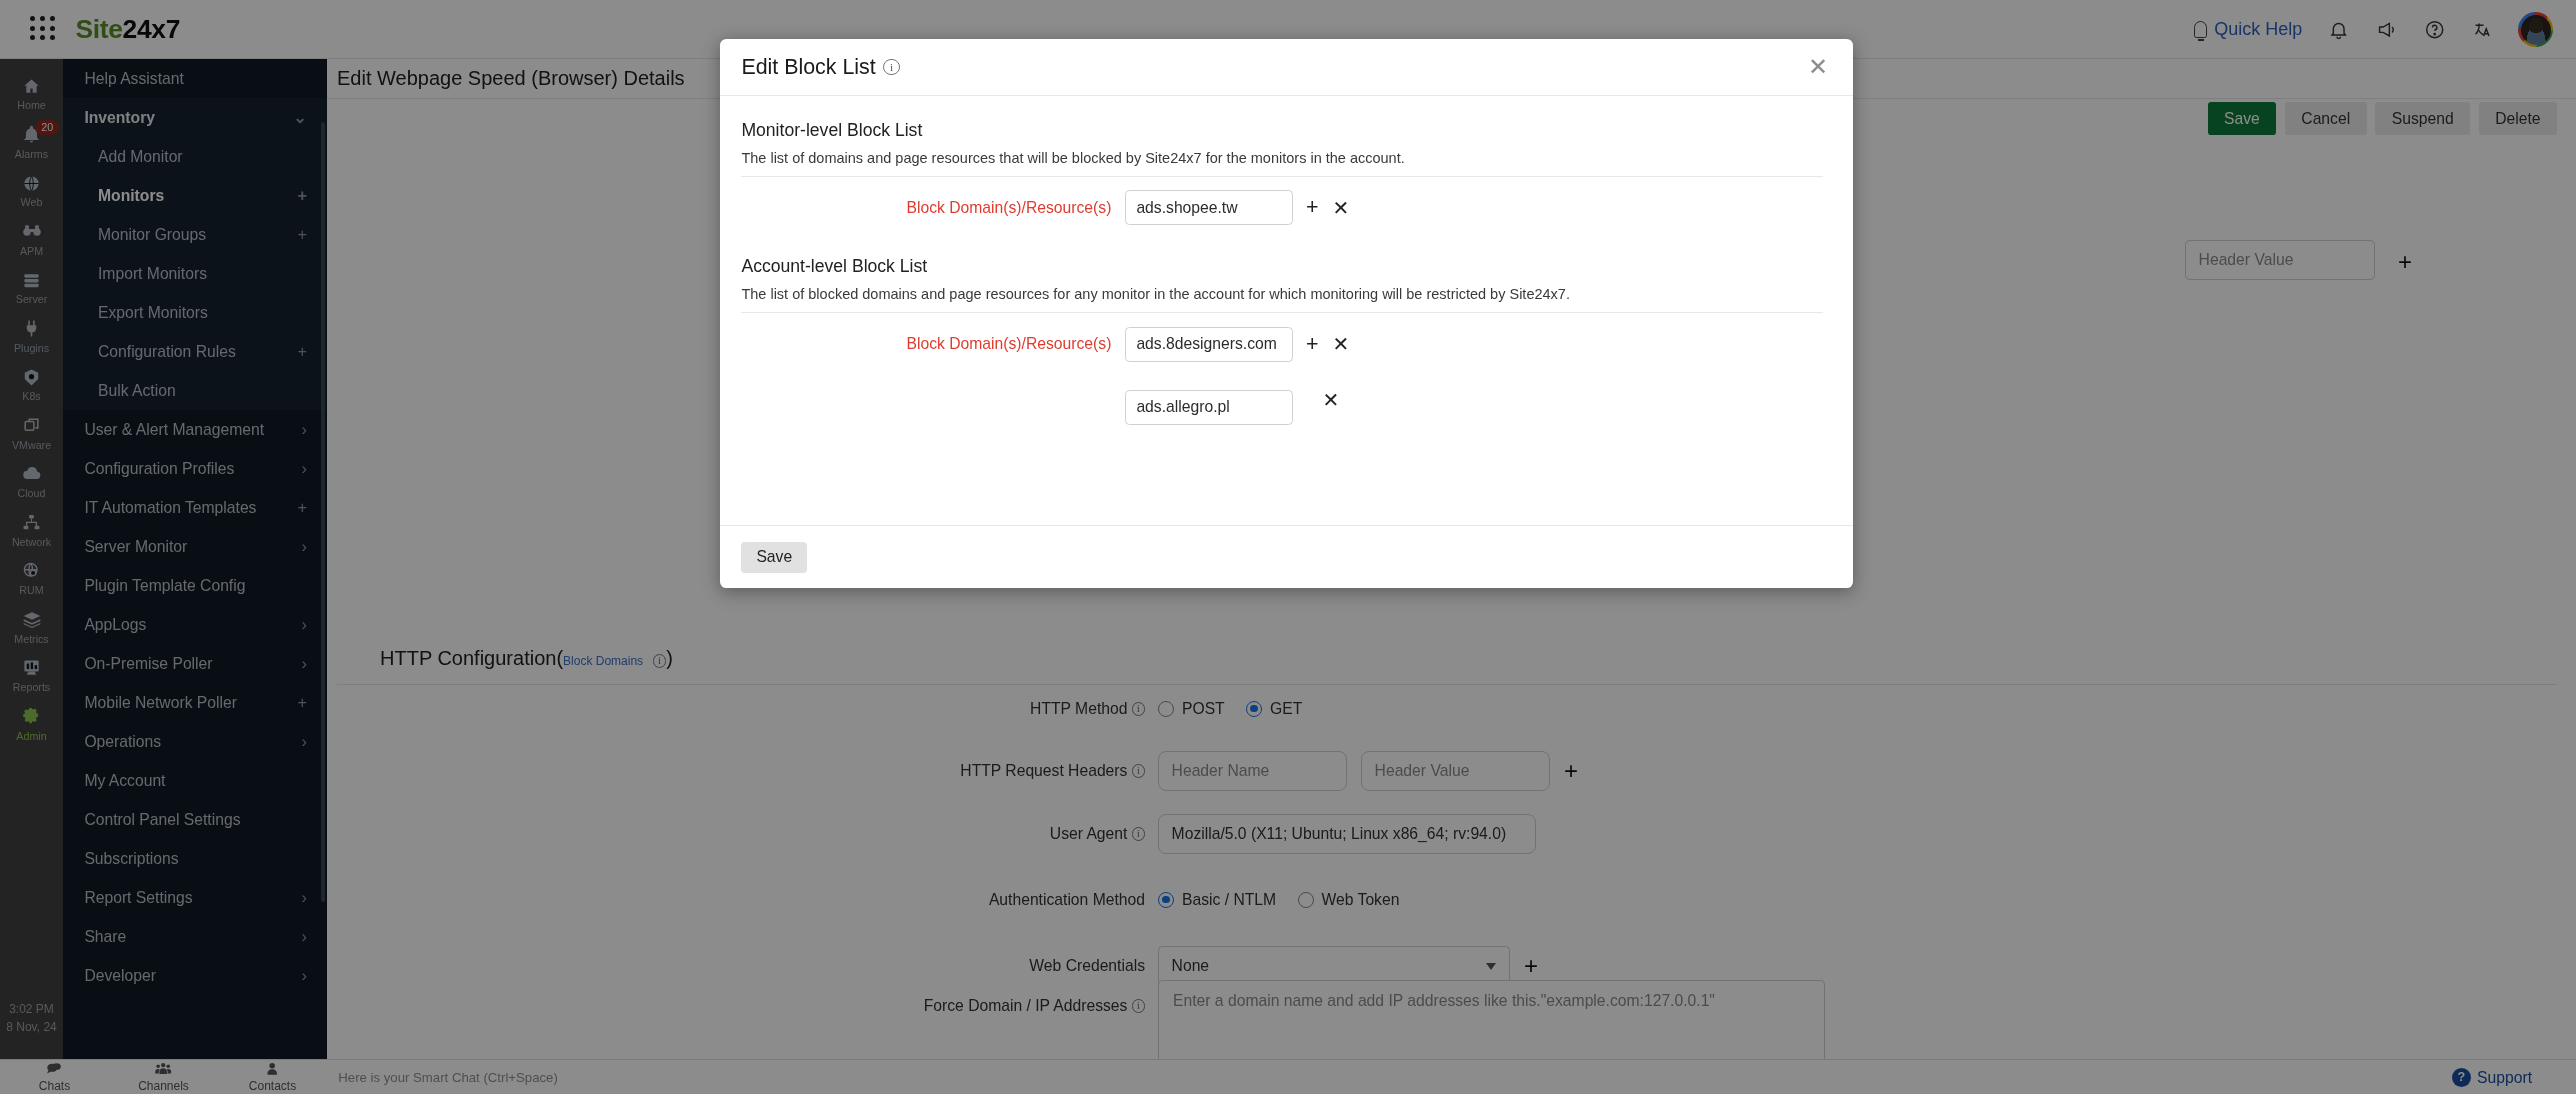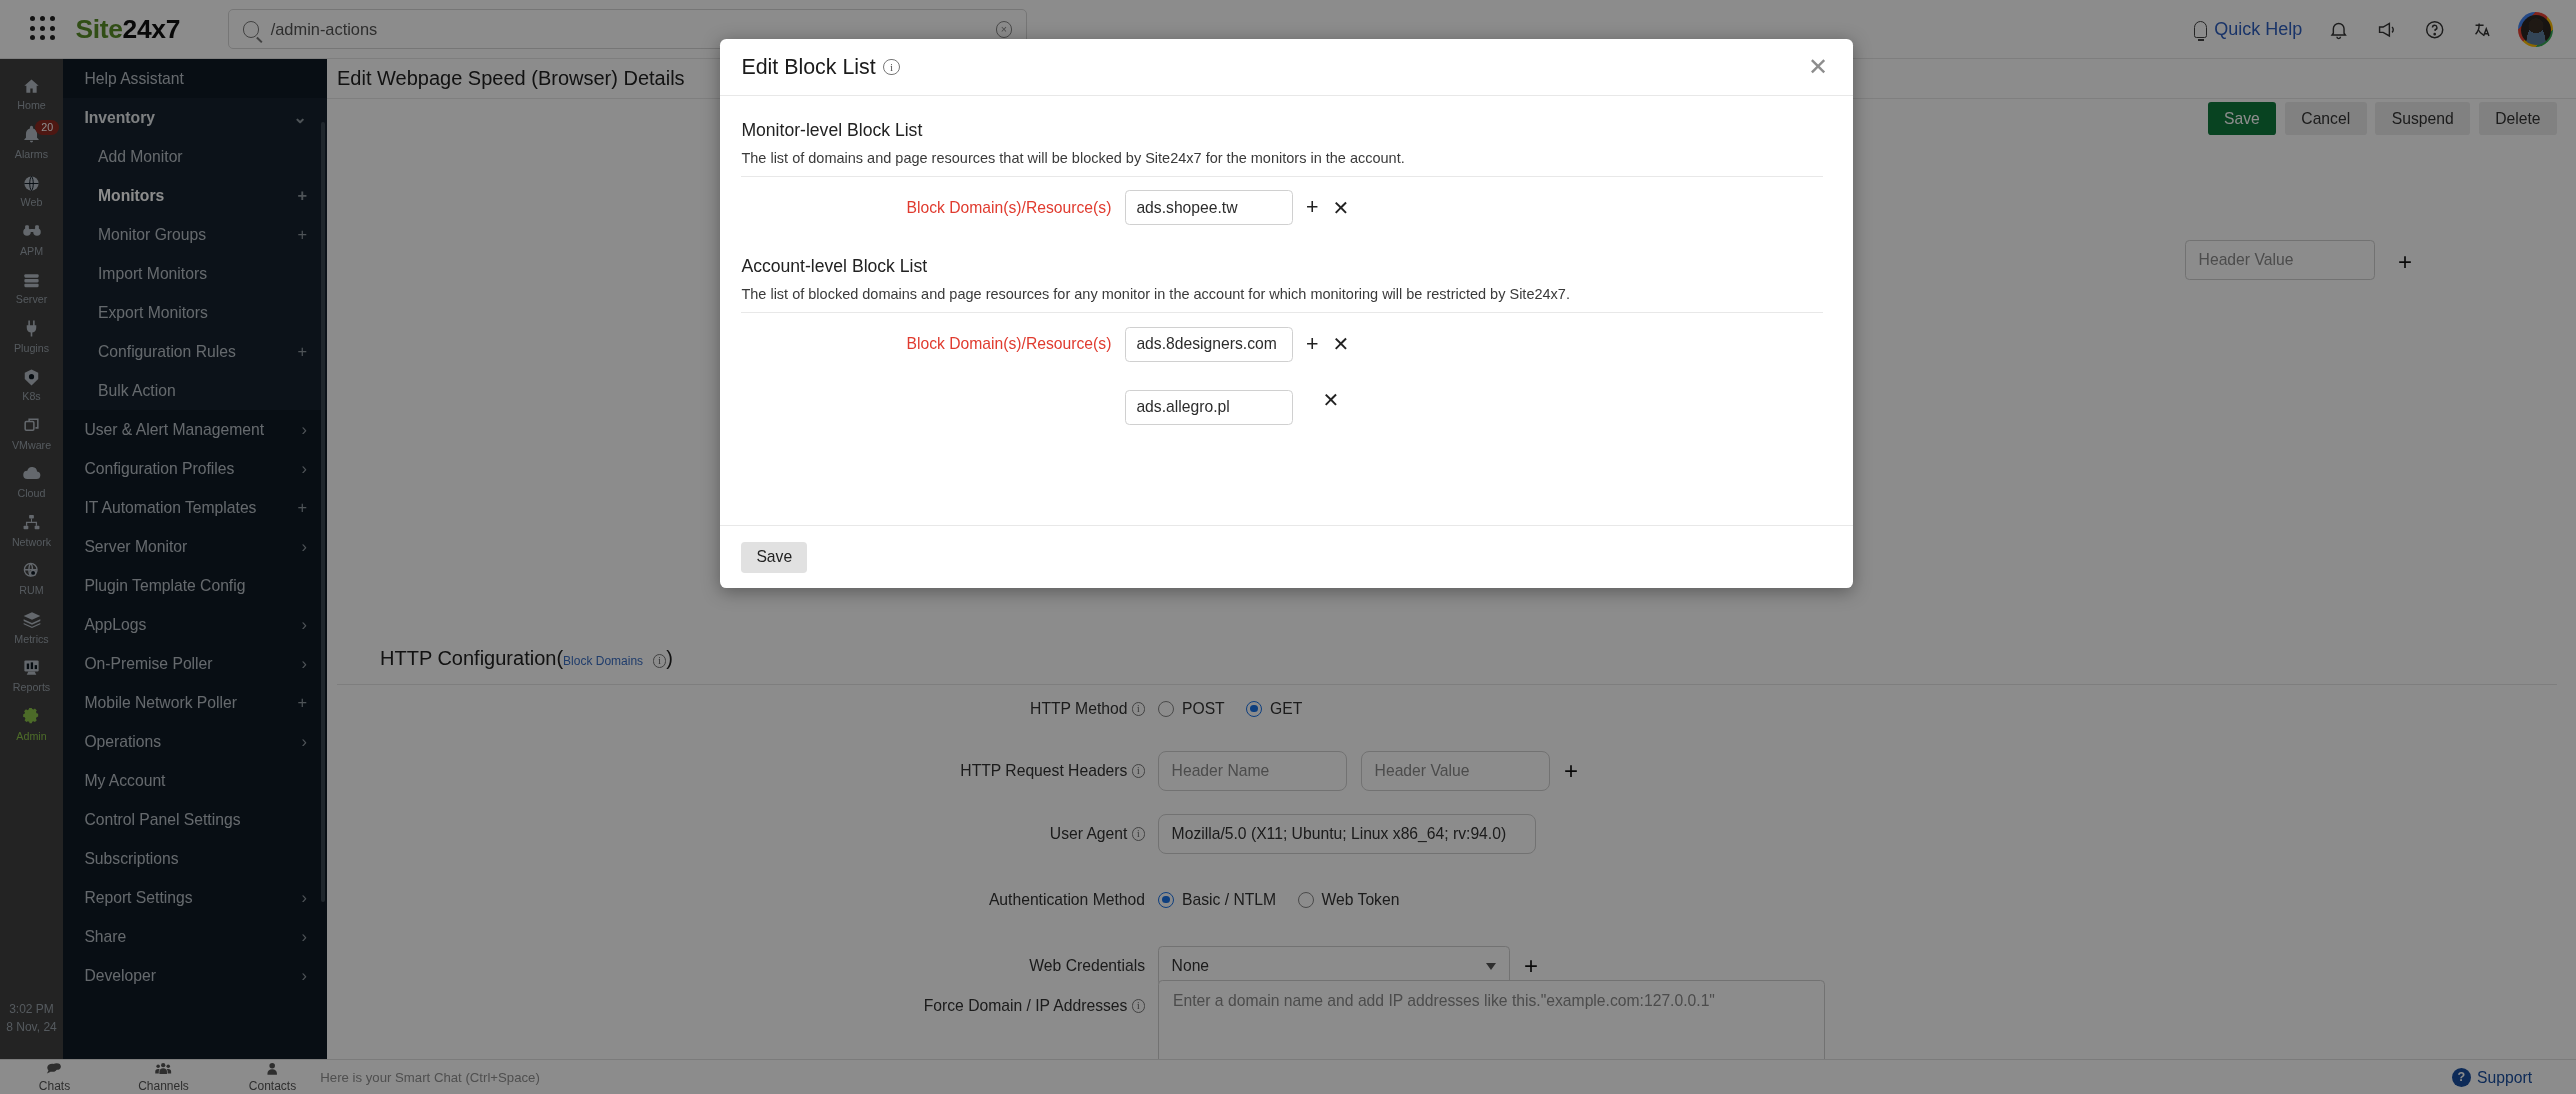--- a/index.html
+++ b/index.html
@@ -116,21 +116,21 @@
   .inp { border: 0.6px solid #cfcfcf; border-radius: 8px; height: 40px; display:flex; align-items:center;
          padding: 0 12.6px; font-size: 15.7px; color:#333; background:#fff; }
   .inp.ph { color: #8a8a8a; }
   .plus { font-size: 24px; color: #111; line-height: 1; }
   .sel { border: 0.6px solid #cfcfcf; border-radius: 4.4px; height: 40px; display:flex; align-items:center;
          padding: 0 12.6px; font-size: 15.7px; color:#333; background:#fff; width: 352px; justify-content: space-between; }
   .caret { width: 0; height: 0; border-left: 5.7px solid transparent; border-right: 5.7px solid transparent;
            border-top: 7px solid #555; }
   .ta { border: 0.6px solid #cfcfcf; border-radius: 4.4px; padding: 11.3px 14px; font-size: 15.7px;
         color:#8a8a8a; background:#fff; }
-  .chatbar { position: absolute; left: 309px; bottom: 0; right: 0; height: 36px; background: #fff;
+  .chatbar { position: absolute; left: 327px; bottom: 0; right: 0; height: 36px; background: #fff;
              border-top: 0.6px solid #e0e0e0; display:flex; align-items:center; }
   .chat-ph { margin-left: 11.3px; font-size: 13.2px; color: #909090; }
   .support { margin-left: auto; margin-right: 44px; display:flex; align-items:center; gap: 6.3px;
              color: #1a4fa0; font-size: 15.7px; }
   .support .c { width: 19px; height: 19px; border-radius: 50%; background:#1a4fa0; color:#fff;
              font-size: 12.6px; line-height: 19px; text-align:center; font-weight:bold; }
   .tasknav { position: absolute; left: 0; bottom: 0; width: 327px; height: 36px; background: #fff;
              border-top: 0.6px solid #e0e0e0; display:flex; }
   .task { flex:1; display:flex; flex-direction: column; align-items:center; justify-content:center;
           color:#555; font-size: 12px; }
@@ -183,25 +183,20 @@
           <i></i>
           <i></i>
           <i></i>
           <i></i>
           <i></i>
       </div>
       <div class="brand">
         <span class="g">Site</span><span class="b">24x7</span>
       </div>
 
-      <div class="searchbox">
-        <span class="q"></span>
-        <span class="val">/admin-actions</span>
-        <span class="clr">×</span>
-      </div>
 
       <div class="tb-right">
         <div class="quickhelp">
           <span class="bulb"></span>
           <span>Quick Help</span>
         </div>
         <div class="ticon">
           <svg width="21.4" height="21.4" viewBox="0 0 24 24" fill="none" stroke="#333" stroke-width="1.6">
             <path d="M18 16v-5a6 6 0 1 0-12 0v5l-1.5 2h15z"></path>
               <path d="M10 20a2 2 0 0 0 4 0"></path>

